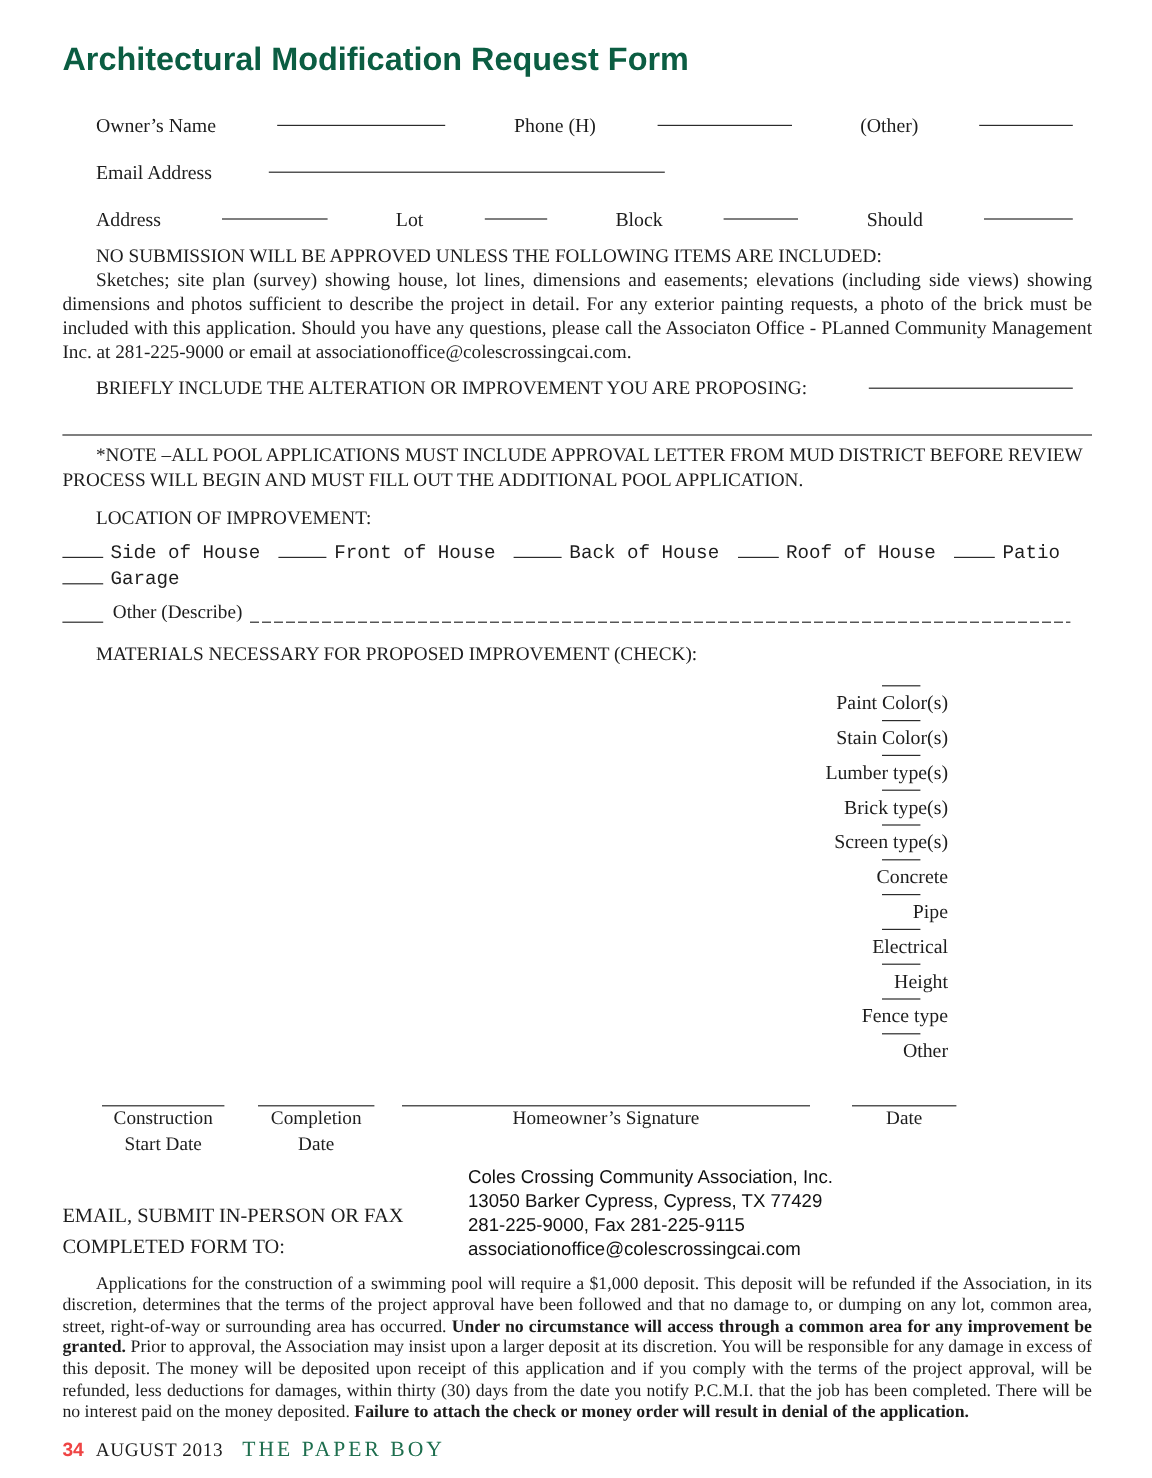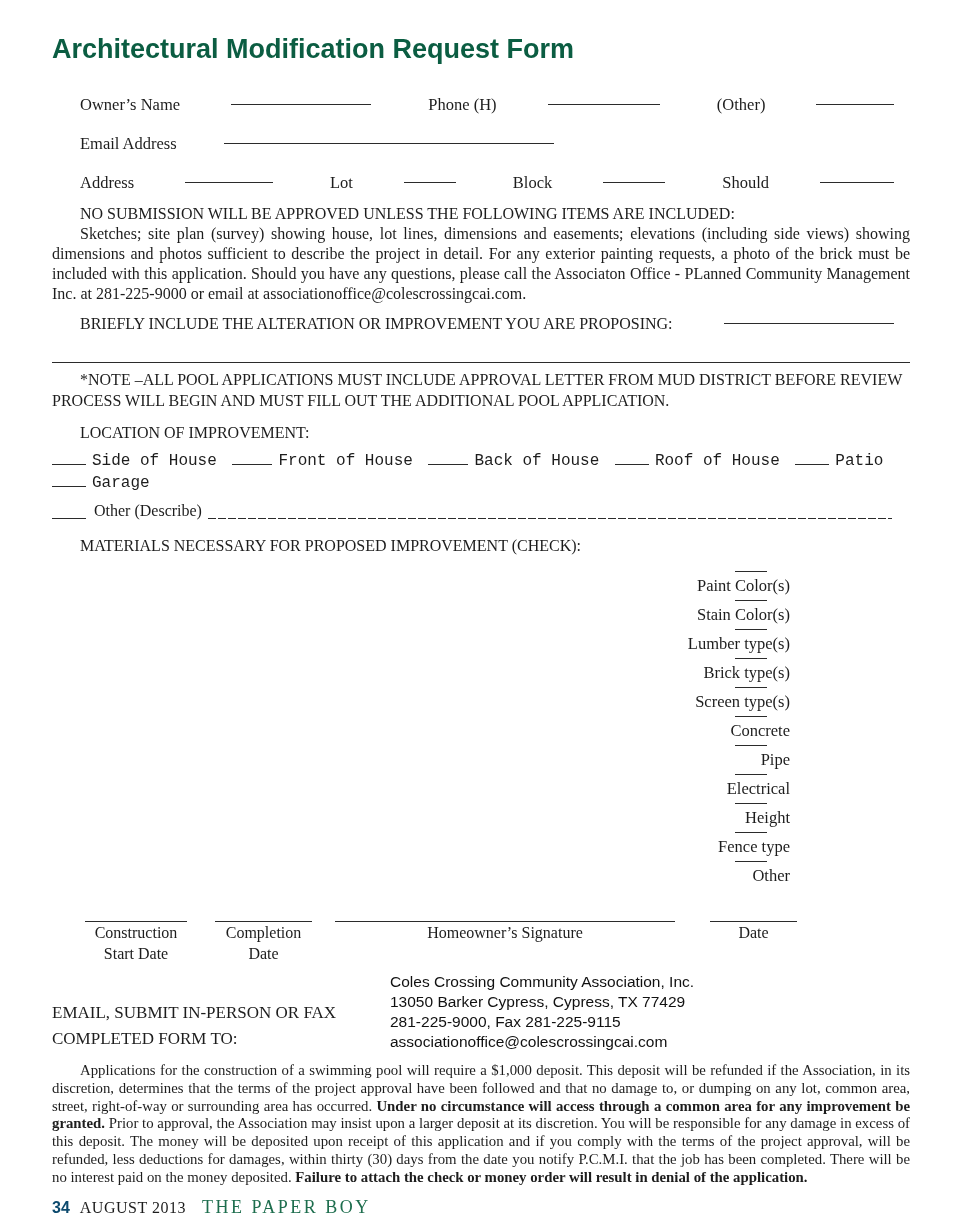--- a/index.html
+++ b/index.html
@@ -67,21 +67,21 @@
   .submit-left { width:338px; font-size:17px; line-height:26px; }
   .submit-right { font-family:"Liberation Sans", sans-serif; font-size:15.5px; line-height:20px; color:#111; }
 
   .legal {
     margin-top:10px; text-indent:28px; text-align:justify;
     font-size:14.8px; line-height:17.8px;
   }
   .legal b { font-weight:bold; }
 
   .footer { display:flex; align-items:baseline; margin-top:10px; }
-  .footer-page { font-family:"Liberation Sans", sans-serif; font-weight:bold; font-size:16px; color:#0c4a6e; }
+  .footer-page { font-family:"Liberation Sans", sans-serif; font-weight:bold; font-size:16px; color:#ef4444; }
   .footer-issue { font-size:16px; letter-spacing:0.5px; margin-left:10px; }
   .footer-pub {
     font-size:18px; letter-spacing:2.5px; color:#1e6e4e;
     margin-left:16px; font-weight:500;
   }
 </style>
 </head>
 <body>
 
 <div class="page">

